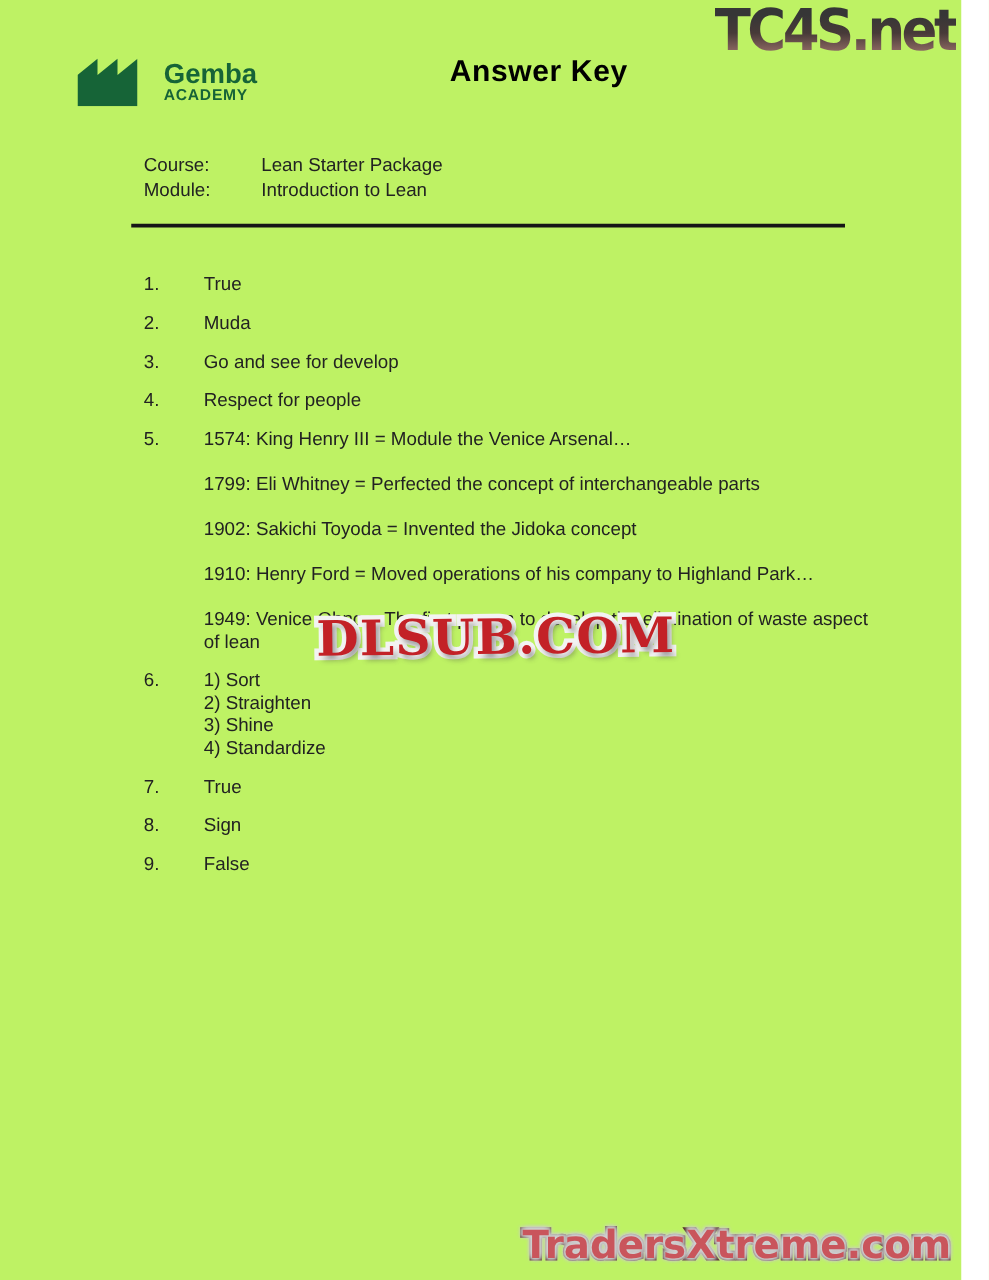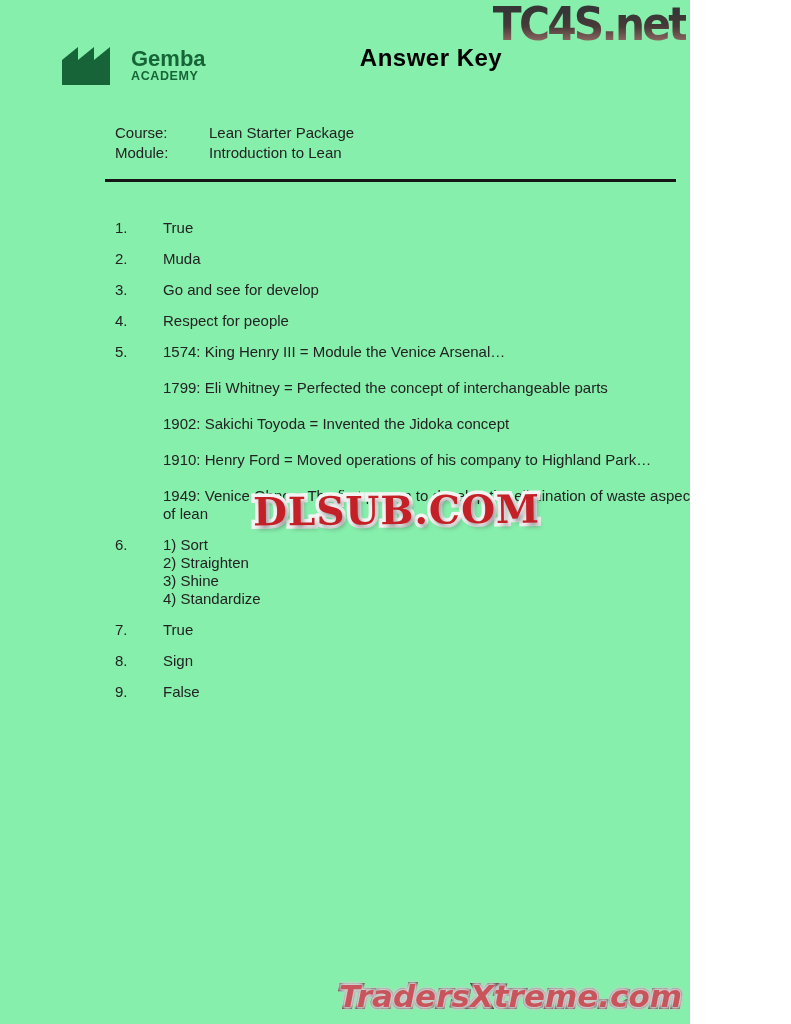--- a/index.html
+++ b/index.html
@@ -1,17 +1,17 @@
 <!DOCTYPE html>
 <html style="--brand-green: #166437; --dlsub-red: #c32127; --tx-red: #c9555c;"><head>
 <meta charset="utf-8">
 <style>
   html,body{margin:0;padding:0;background:#fff;}
   .page{
-    position:relative;width:690px;height:1024px;background:#86efac;
+    position:relative;width:769px;height:1024px;background:#bef264;
     font-family:"Liberation Sans",sans-serif;color:#1a1a1a;overflow:hidden;
   }
   
   .logo{position:absolute;left:50px;top:45px;display:flex;align-items:center;gap:21px;padding-left:12px;}
   .logo-icon{display:block;}
   .logo-text{display:flex;flex-direction:column;}
   .logo-brand{font-weight:bold;font-size:22px;line-height:21px;color:var(--brand-green);}
   .logo-sub{font-weight:bold;font-size:12.5px;line-height:14px;letter-spacing:.6px;color:var(--brand-green);}
   
   .title{position:absolute;left:431px;top:44px;transform:translateX(-50%);
@@ -46,21 +46,20 @@
     -webkit-text-stroke:7px #f3f3f3;paint-order:stroke fill;
     text-shadow:3px 4px 4px rgba(70,70,70,.45);
     transform:rotate(-.6deg);
   }
   .wm-tx{
     position:absolute;right:8px;top:977px;
     font-family:"DejaVu Sans",sans-serif;font-weight:bold;font-size:31px;line-height:38px;
     white-space:nowrap;color:var(--tx-red);
     -webkit-text-stroke:4px #3f1216;paint-order:stroke fill;
     text-shadow:0 0 3px #d8d8d8,2px 2px 3px #c4c4c4,-2px 2px 3px #cccccc,2px -2px 3px #cccccc,-2px -2px 3px #cccccc;
-    font-style:italic;
   }
 </style>
 </head>
 <body>
 
 <div class="page">
 
   <div class="wm-tc4s">TC4S.net</div>
 
   <div class="logo">

